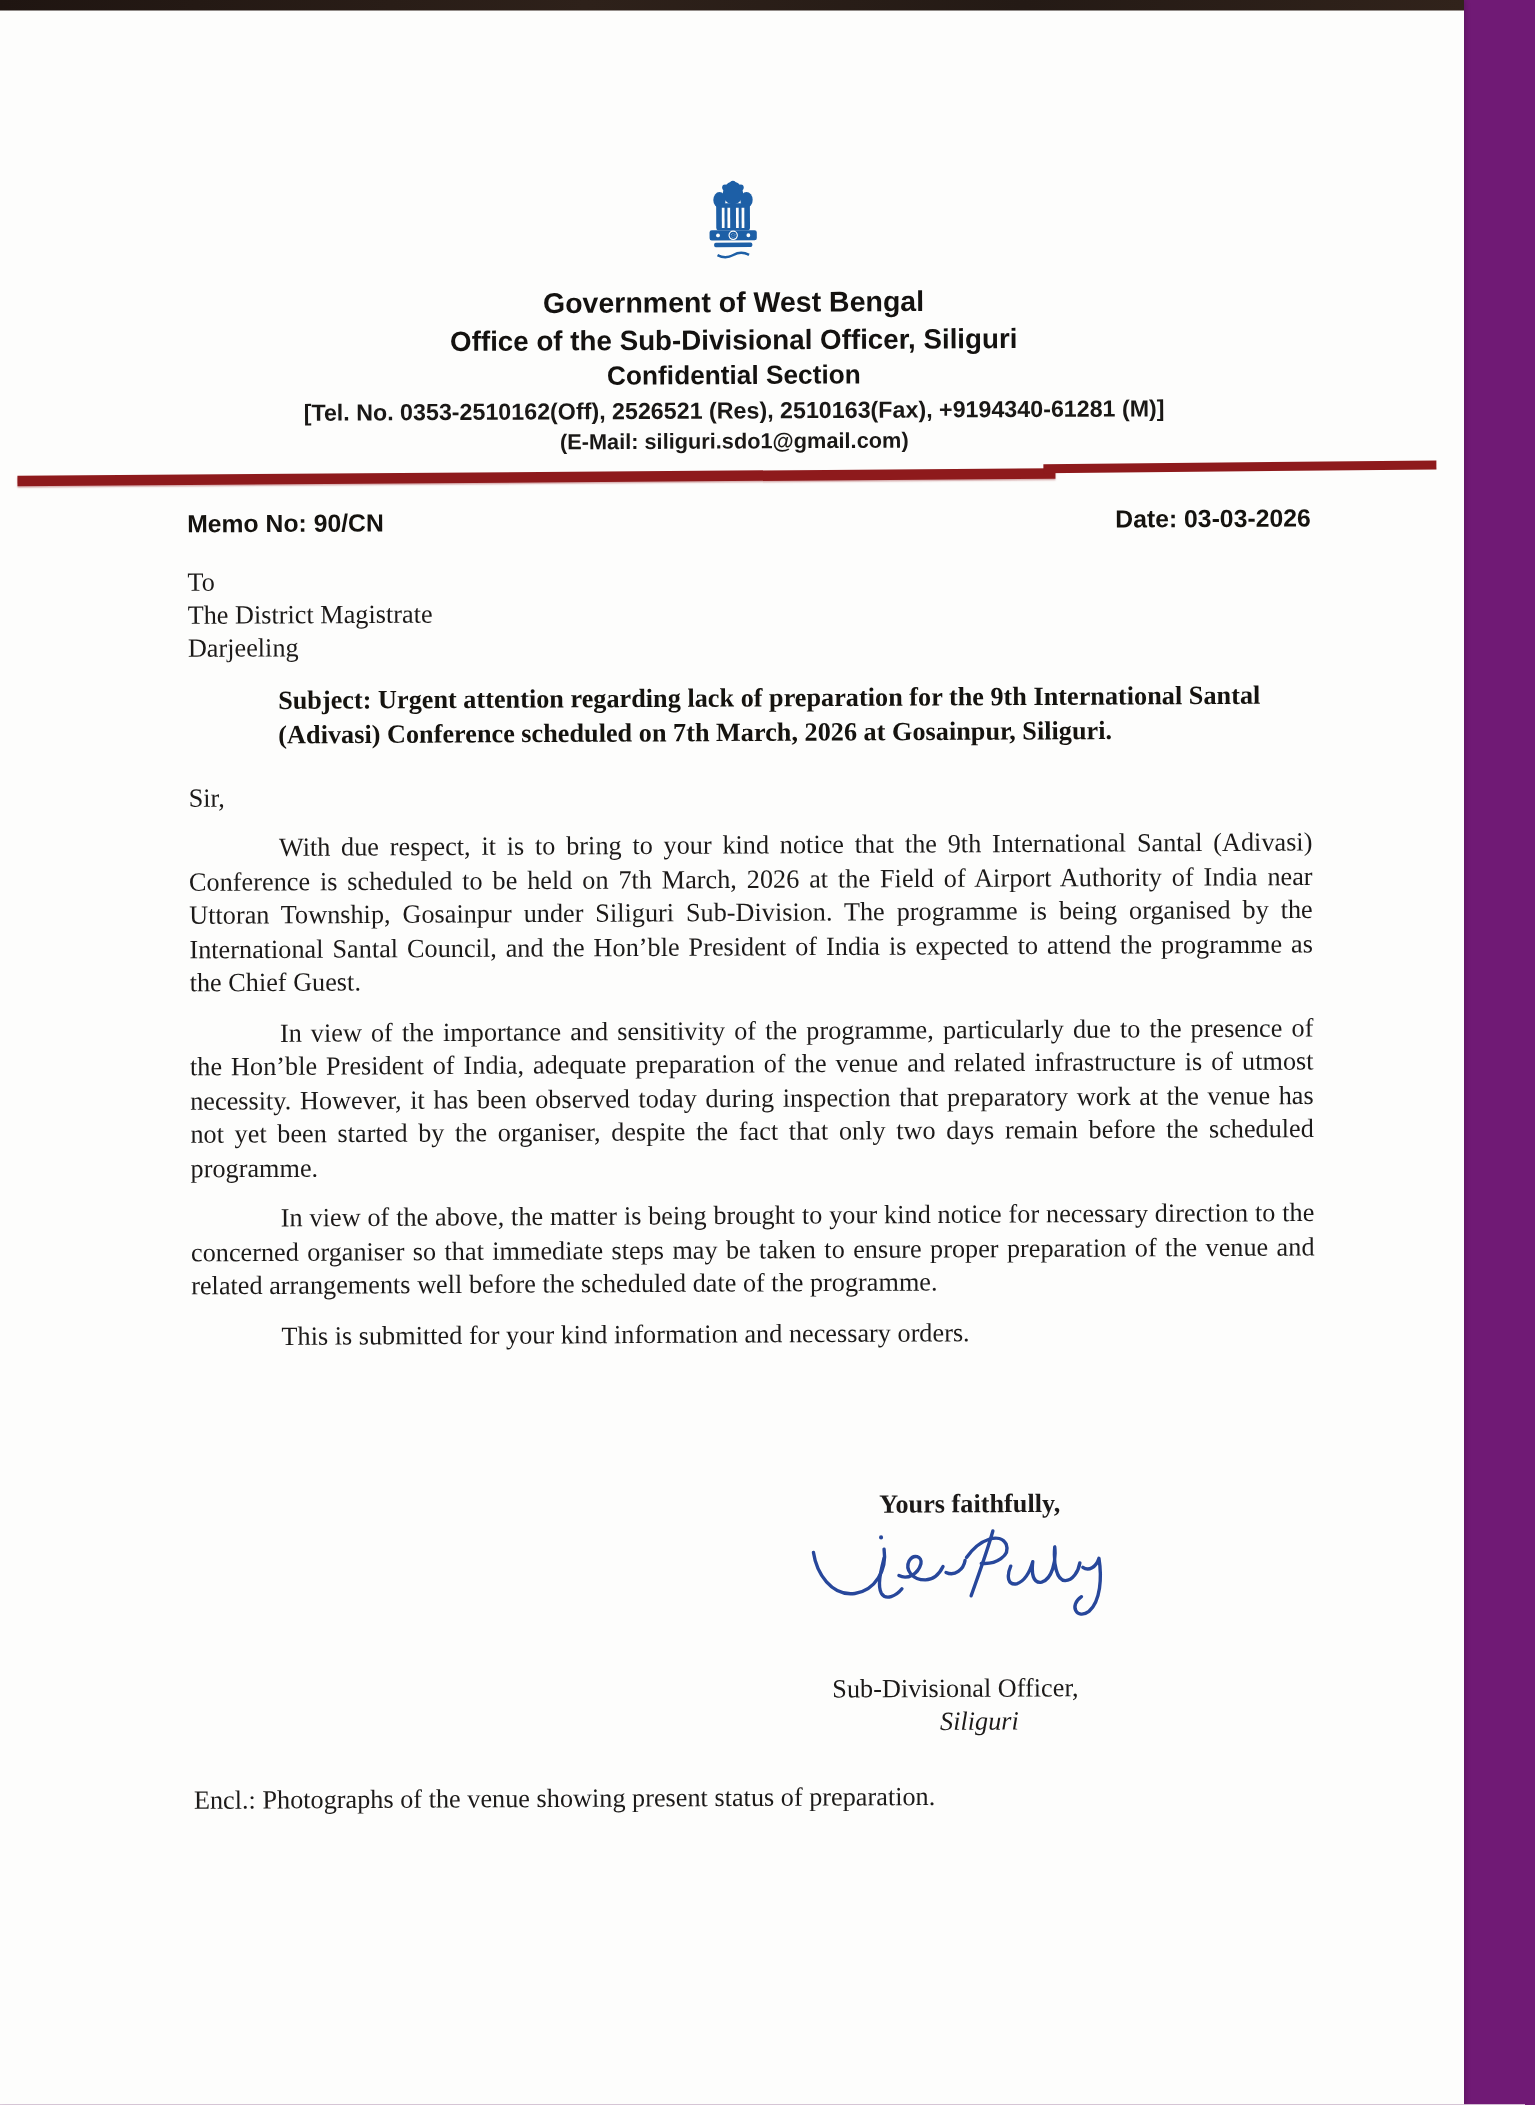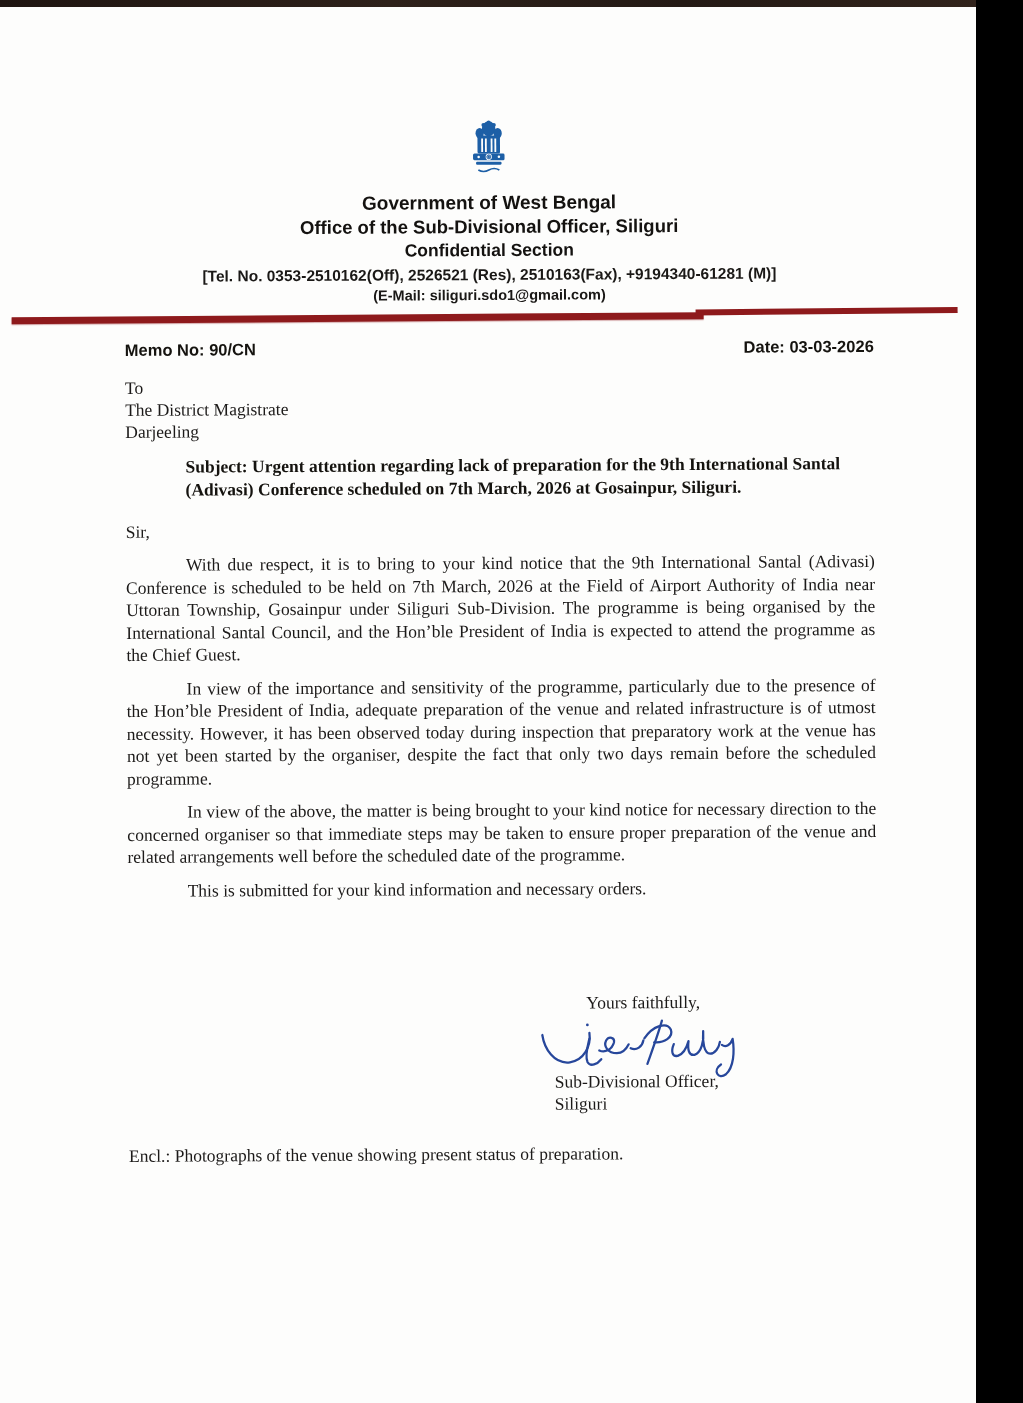--- a/index.html
+++ b/index.html
@@ -2,21 +2,21 @@
 <html><head>
 <meta charset="utf-8">
 <style>
   html, body {
     margin: 0; padding: 0;
     width: 1023px; height: 1403px;
     background: #ededed;
     font-family: "Liberation Serif", "DejaVu Serif", serif;
     overflow: hidden;
   }
-  .scan-wrap { position: relative; width: 1023px; height: 1403px; background: #000000; }
+  .scan-wrap { position: relative; width: 1023px; height: 1403px; background: #701a75; }
   .paper {
     position: absolute; left: 0; top: 0;
     width: 976px; height: 1403px;
     background: #fdfdfc;
     box-shadow: 1px 0 3px rgba(0,0,0,0.15);
   }
   .top-band {
     position: absolute; left: 0; top: 0;
     width: 976px; height: 7px;
     background: linear-gradient(90deg, #1f1511 0%, #2e211a 40%, #241a15 70%, #31231b 100%);
@@ -61,24 +61,24 @@
   .subject {
     margin: 13px 0 0 60px;
     font-weight: bold; line-height: 23px;
     color: #15130f;
   }
   .salutation { margin-top: 19px; }
   .para { margin: 11px 0 0 0; text-align: justify; text-indent: 60px; }
   .para.last { text-align: left; }
   
   .closing { margin: 92px 0 0 426px; width: 240px; }
-  .valediction { margin-left: 32px; white-space: nowrap; }
+  .valediction { margin-left: 32px; white-space: nowrap; font-weight: bold; }
   .signature-svg { display: block; margin: -2px 0 -14px -16px; width: 206px; height: 72px; }
-  .designation { white-space: nowrap; }
-  .sig-place { width: 196px; text-align: left; }
+  .designation { white-space: nowrap; margin-top: 44px; }
+  .sig-place { width: 196px; text-align: center; font-style: italic; }
   .enclosure { margin-top: 27px; }
 </style>
 </head>
 <body>
 
 <div class="scan-wrap">
   <div class="paper">
     <div class="top-band"></div>
 
     <div class="content">

